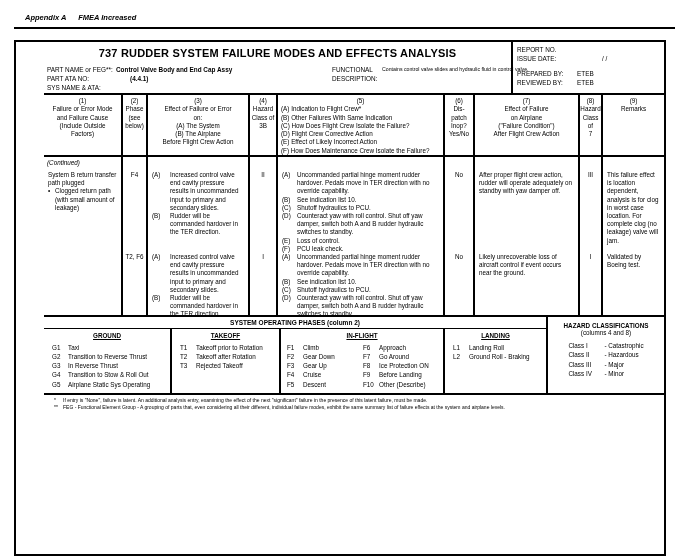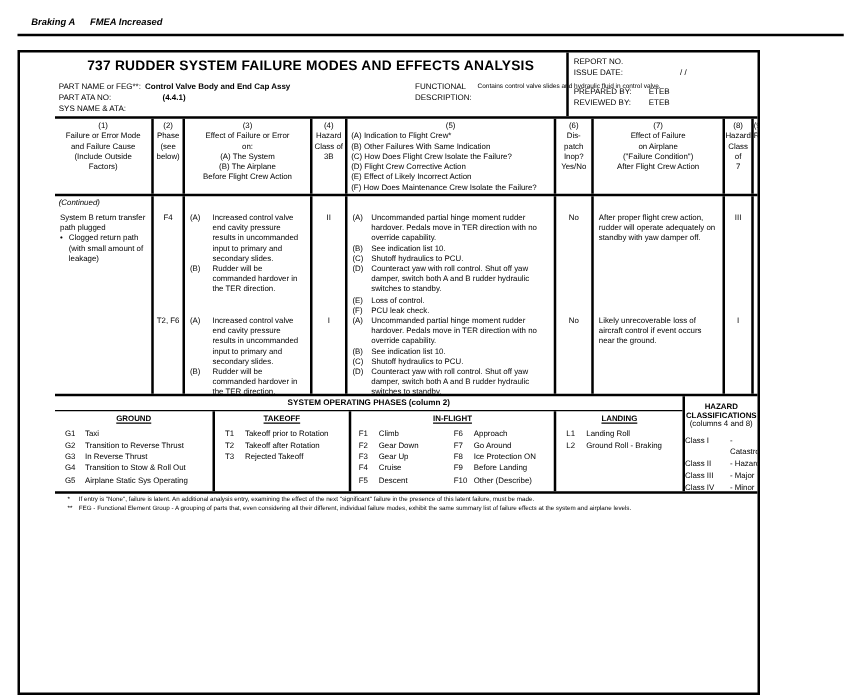--- a/index.html
+++ b/index.html
@@ -7,21 +7,21 @@
   body { font-family: "Liberation Sans", sans-serif; color: #000; }
   .page { position: relative; width: 689px; height: 559px; background: #fff; overflow: hidden; }
 
   
   .pgheader { position: absolute; top: 13px; left: 15px; right: 15px; display: flex;
               justify-content: space-between; font-size: 7.5px; font-style: italic; font-weight: bold; }
   .pgheader-right span { margin-left: 10px; }
   .toprule { position: absolute; top: 27px; left: 14px; right: 14px; height: 2px; background: #000; }
 
   
-  .frame { position: absolute; left: 14px; top: 40px; width: 594px; height: 516px;
+  .frame { position: absolute; left: 14px; top: 40px; width: 652px; height: 516px;
            border: 2px solid #000; display: flex; flex-direction: column; padding-left: 28px; }
 
   
   .titleblock { height: 53px; border-bottom: 2px solid #000; display: flex; flex: none; }
   .tb-left { flex: 1; position: relative; font-size: 6.4px; }
   .tb-title { text-align: center; font-weight: bold; font-size: 11px; margin-top: 5px; letter-spacing: .2px; }
   .tb-left .abs { position: absolute; white-space: nowrap; }
   .lab {}
   .val { font-weight: bold; }
   .p1l { top: 24px; left: 3px; }   .p1v { top: 24px; left: 72px; }
@@ -92,21 +92,21 @@
   .fn { display: flex; }
   .fn-m { flex: none; width: 9px; }
 </style>
 </head>
 <body>
 
 <div class="page">
 
   <div class="pgheader">
     <span class="pgheader-right">
-      <span>Braking A</span>
+      <span>Appendix A</span>
       <span>FMEA Increased</span>
     </span>
   </div>
   <div class="toprule"></div>
 
   <div class="frame">
 
     <div class="titleblock">
       <div class="tb-left">
         <div class="tb-title">737 RUDDER SYSTEM FAILURE MODES AND EFFECTS ANALYSIS</div>

